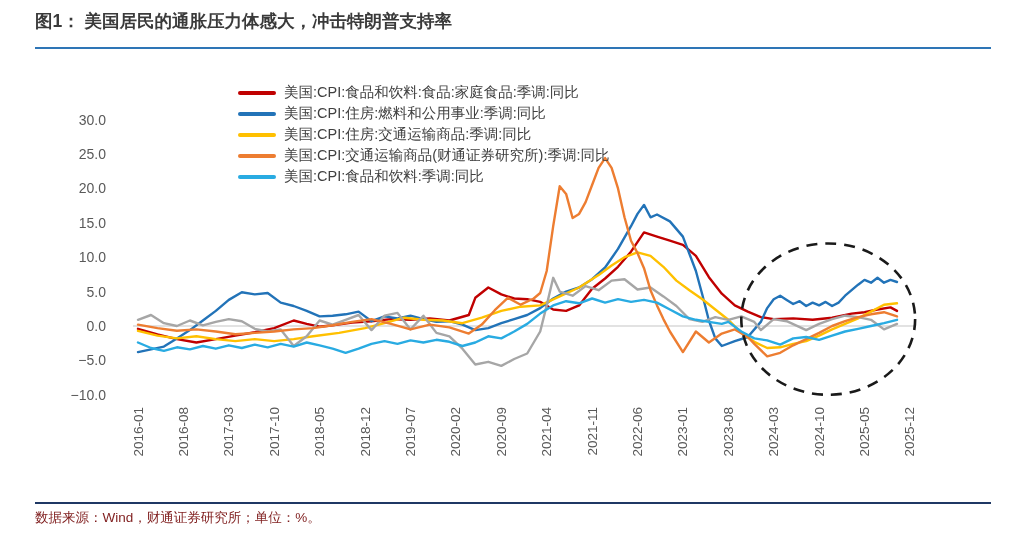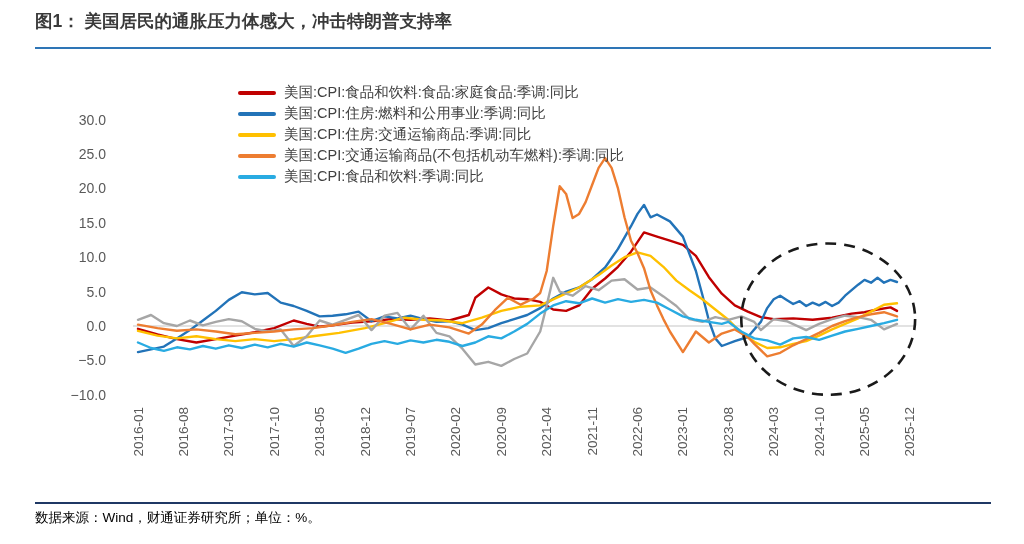--- a/index.html
+++ b/index.html
@@ -72,23 +72,23 @@
     <div class="legend-row">
       <span class="legend-swatch" style="background: rgb(34, 115, 184);"></span>
       <span class="legend-label">美国:CPI:住房:燃料和公用事业:季调:同比</span>
     </div>
     <div class="legend-row">
       <span class="legend-swatch" style="background: rgb(255, 192, 0);"></span>
       <span class="legend-label">美国:CPI:住房:交通运输商品:季调:同比</span>
     </div>
     <div class="legend-row">
       <span class="legend-swatch" style="background: rgb(237, 125, 49);"></span>
-      <span class="legend-label">美国:CPI:交通运输商品(不包括机动车燃料):季调:同比</span>
+      <span class="legend-label">美国:CPI:交通运输商品(财通证券研究所):季调:同比</span>
     </div>
     <div class="legend-row">
       <span class="legend-swatch" style="background: rgb(41, 171, 226);"></span>
       <span class="legend-label">美国:CPI:食品和饮料:季调:同比</span>
     </div>
   </div>
 
   <div class="footer-rule" style="background: rgb(31, 56, 100);"></div>
-  <div class="source-note" style="color: #000000;">数据来源：Wind，财通证券研究所；单位：%。</div>
+  <div class="source-note" style="color: #7f1d1d;">数据来源：Wind，财通证券研究所；单位：%。</div>
 </div>
 
 </body></html>

